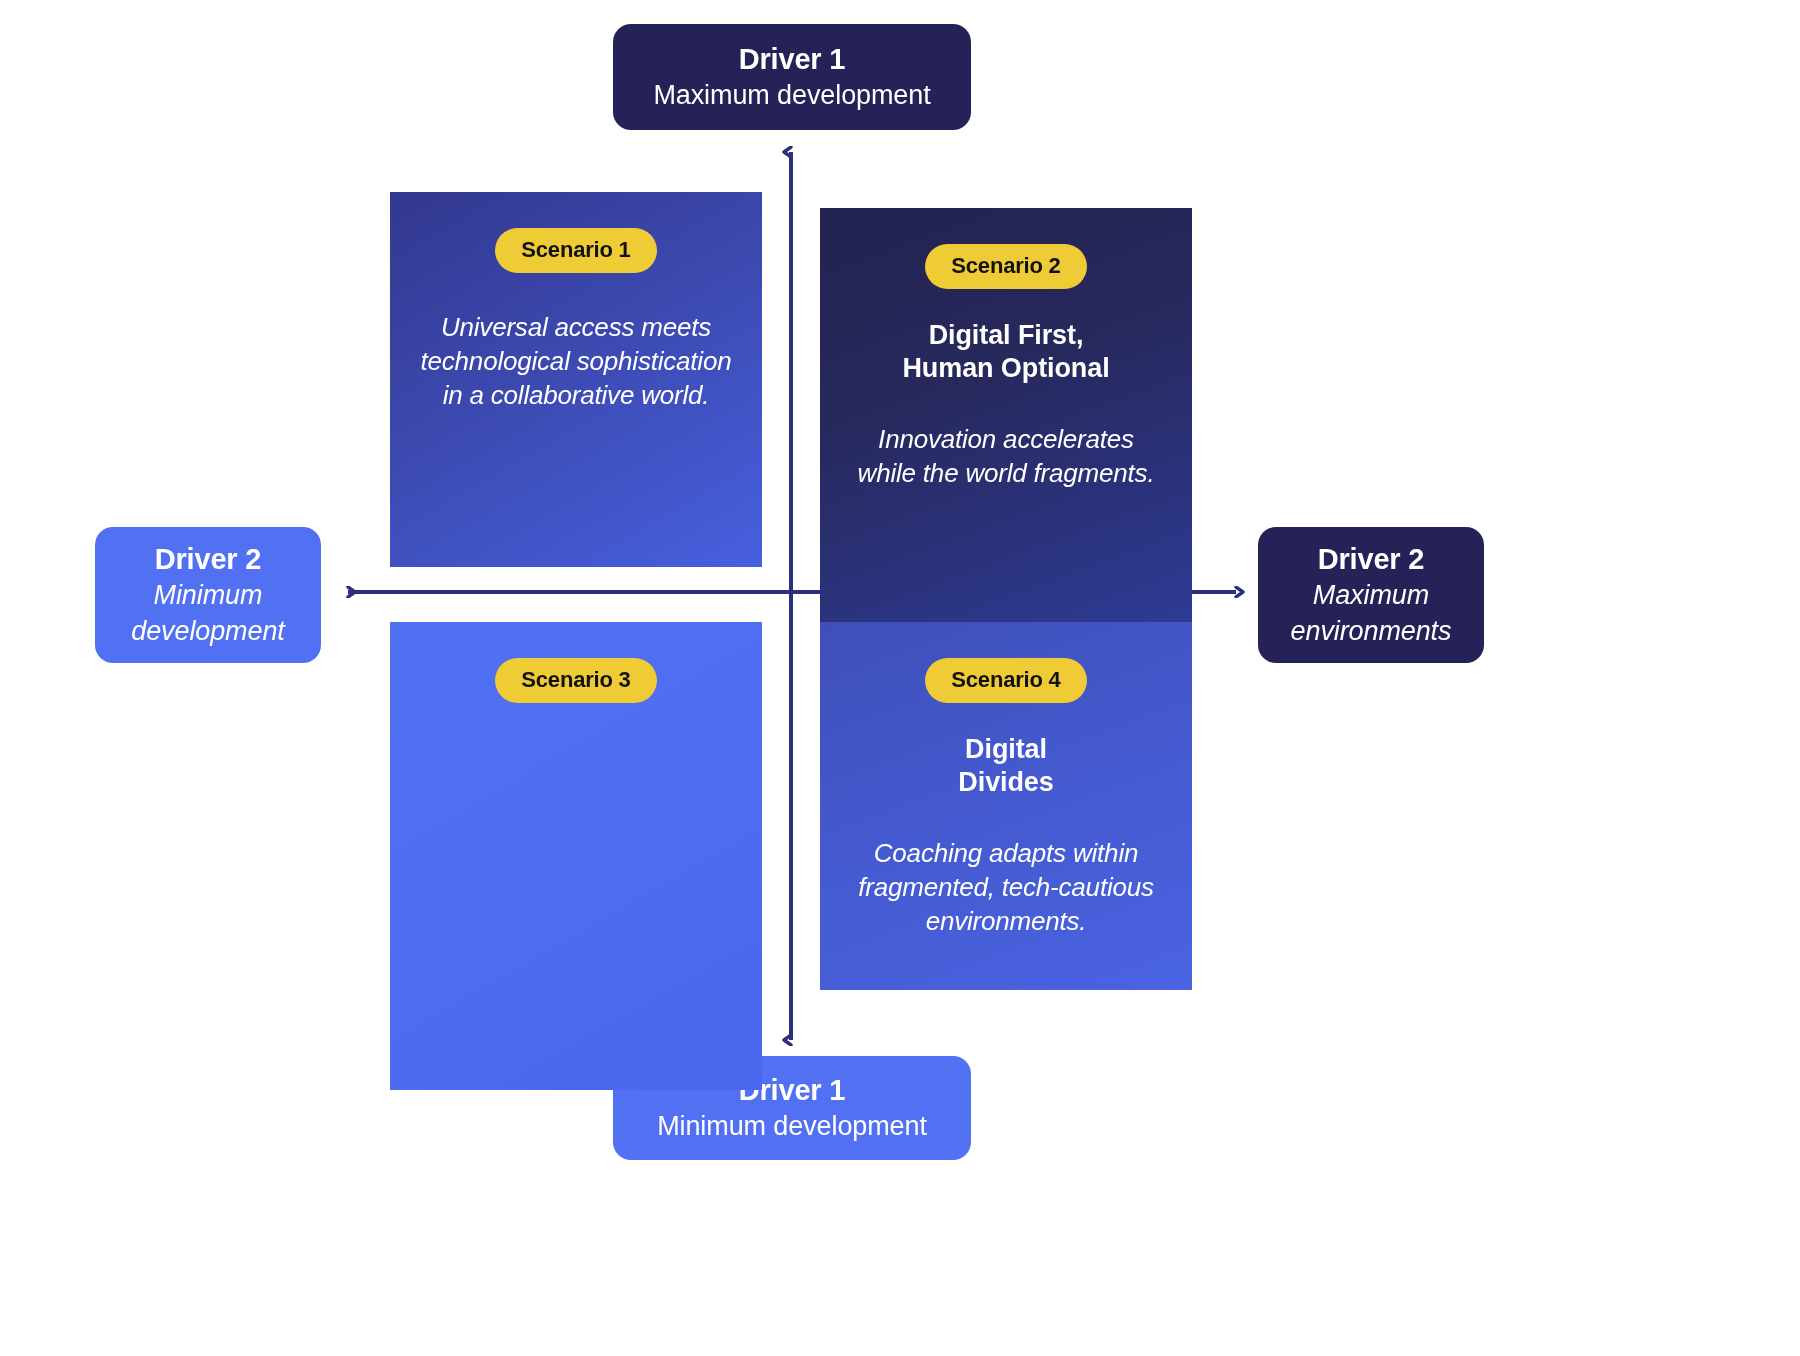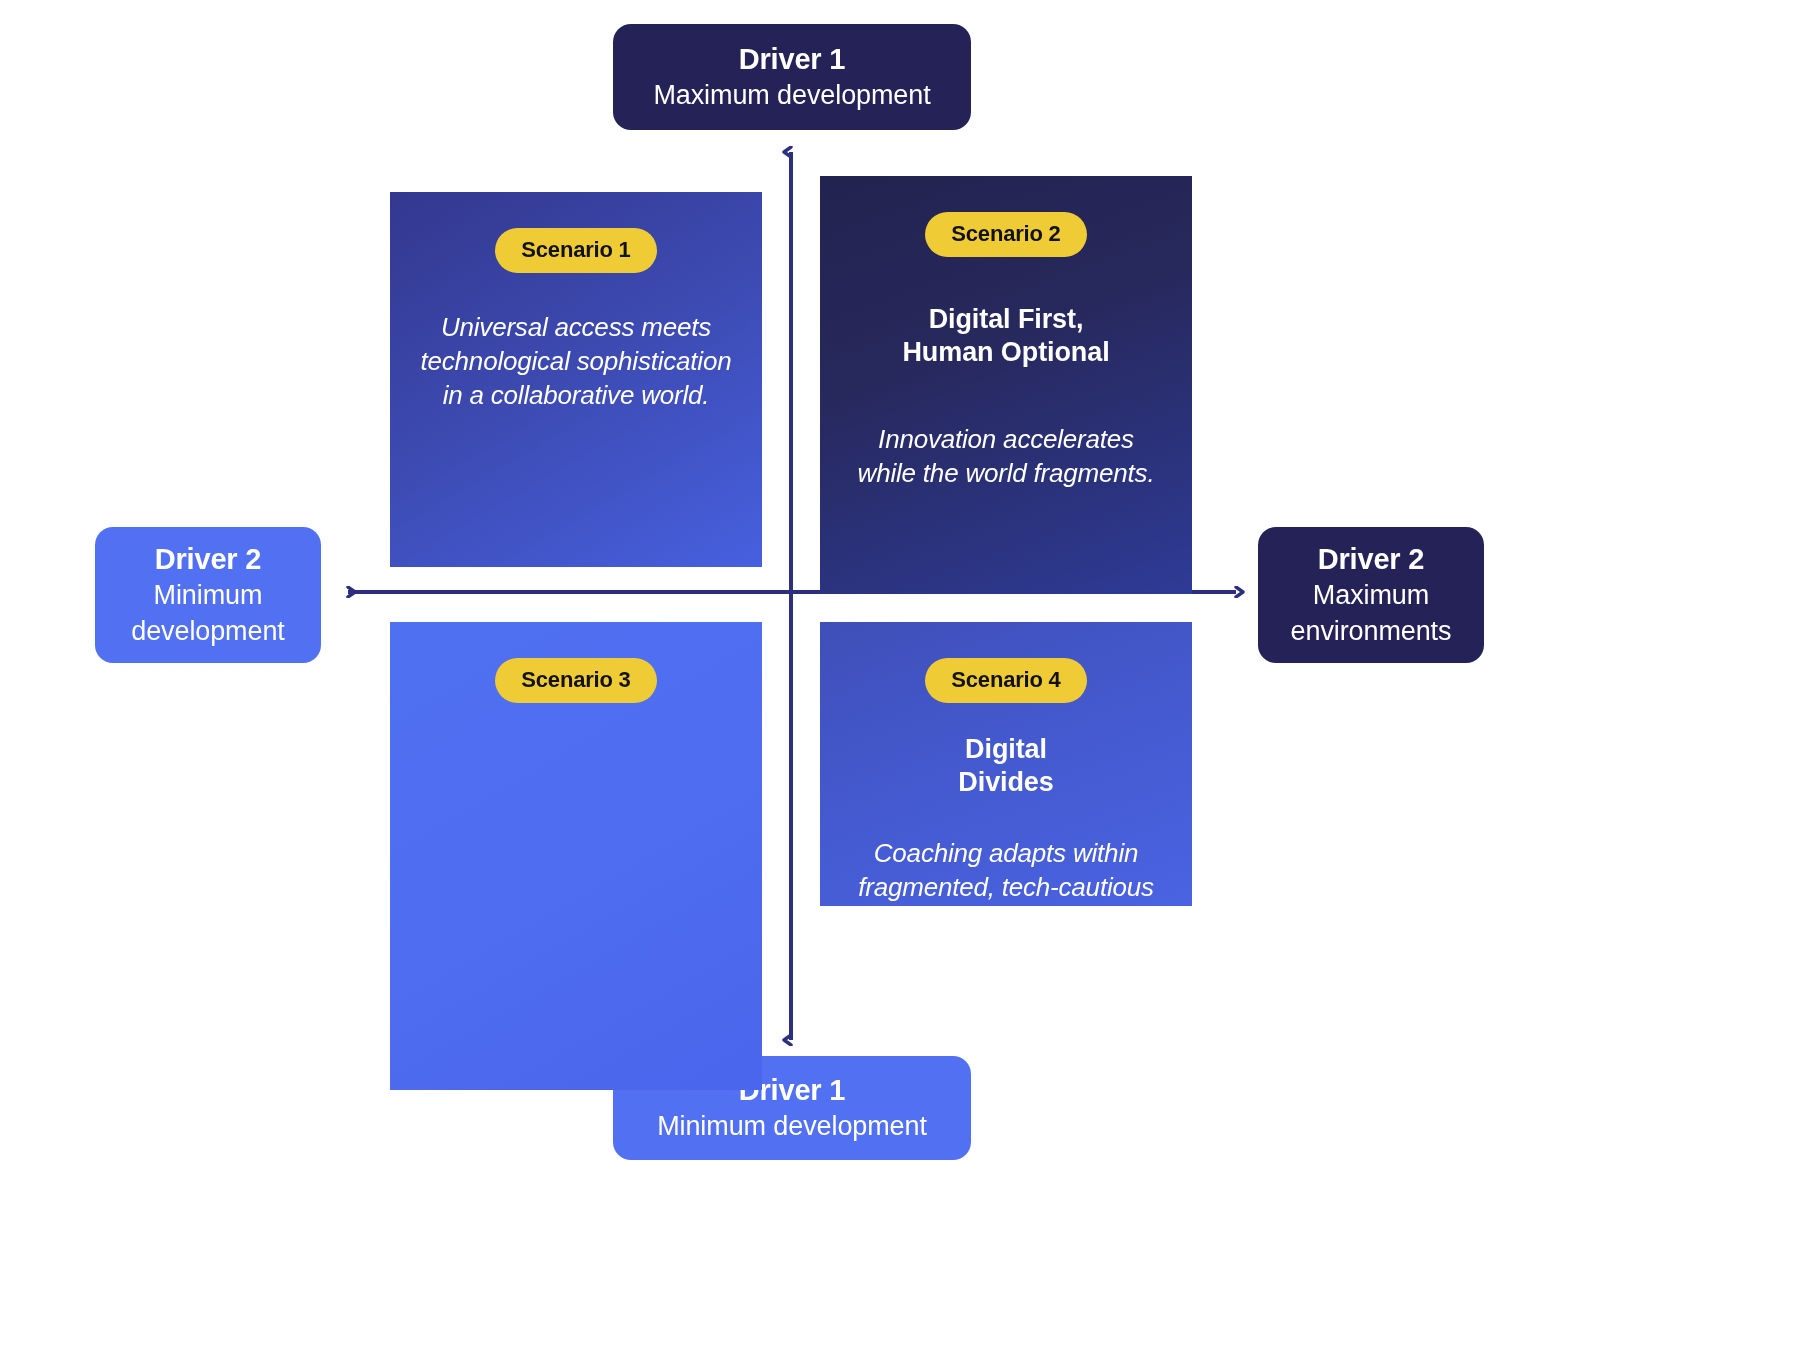--- a/index.html
+++ b/index.html
@@ -57,20 +57,21 @@
   }
   #pill-driver2-min {
     left: 95px; top: 527px; width: 226px; height: 136px;
   }
   #pill-driver2-max {
     left: 1258px; top: 527px; width: 226px; height: 136px;
   }
   #pill-driver2-min .pill-sub,
   #pill-driver2-max .pill-sub {
     line-height: 1.3;
+    font-style: italic;
   }
 
   
   .axis-svg {
     position: absolute;
     left: 0;
     top: 0;
     width: 1800px;
     height: 1356px;
     pointer-events: none;
@@ -115,30 +116,29 @@
     line-height: 1.3;
     text-align: center;
     letter-spacing: -0.2px;
   }
 
   #quad-s1 {
     left: 390px; top: 192px; width: 372px; height: 375px;
     background: linear-gradient(150deg, #33388F 0%, #3C49AF 45%, #4760DF 100%);
   }
   #quad-s2 {
-    left: 820px; top: 176px; width: 372px; height: 418px;
+    left: 820px; top: 208px; width: 372px; height: 418px;
     background: linear-gradient(160deg, #232350 0%, #27285C 40%, #2E3B96 100%);
-    gap: 16px;
   }
   #quad-s3 {
     left: 390px; top: 622px; width: 372px; height: 468px;
     background: linear-gradient(150deg, #5070F2 0%, #4E6DF0 50%, #4A66EC 100%);
   }
   #quad-s4 {
-    left: 820px; top: 622px; width: 372px; height: 284px;
+    left: 820px; top: 622px; width: 372px; height: 368px;
     background: linear-gradient(160deg, #3F4FB8 0%, #4459CE 45%, #4A63E2 100%);
   }
   #quad-s4 .q-title { margin-top: 30px; }
 </style>
 </head>
 <body>
 
 <div id="stage">
 
   <svg class="axis-svg" viewBox="0 0 1800 1356" xmlns="http://www.w3.org/2000/svg">

